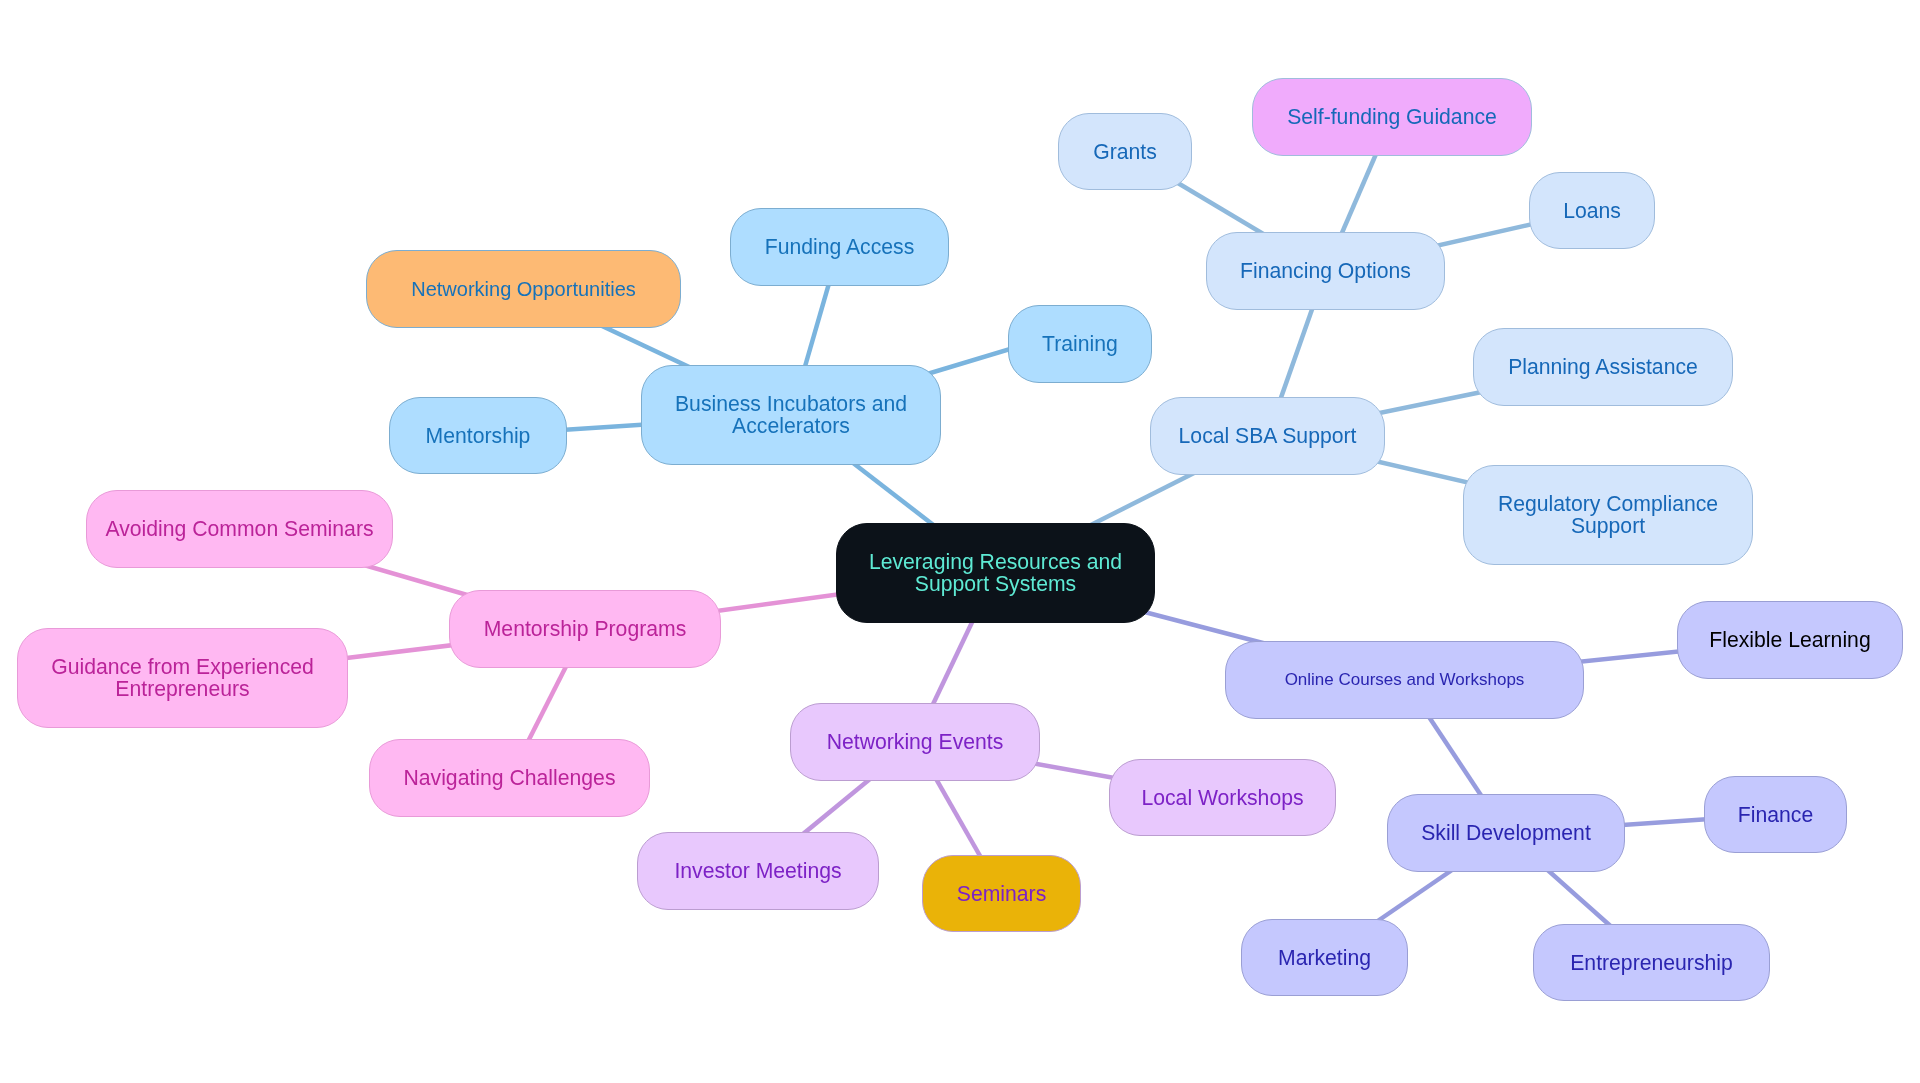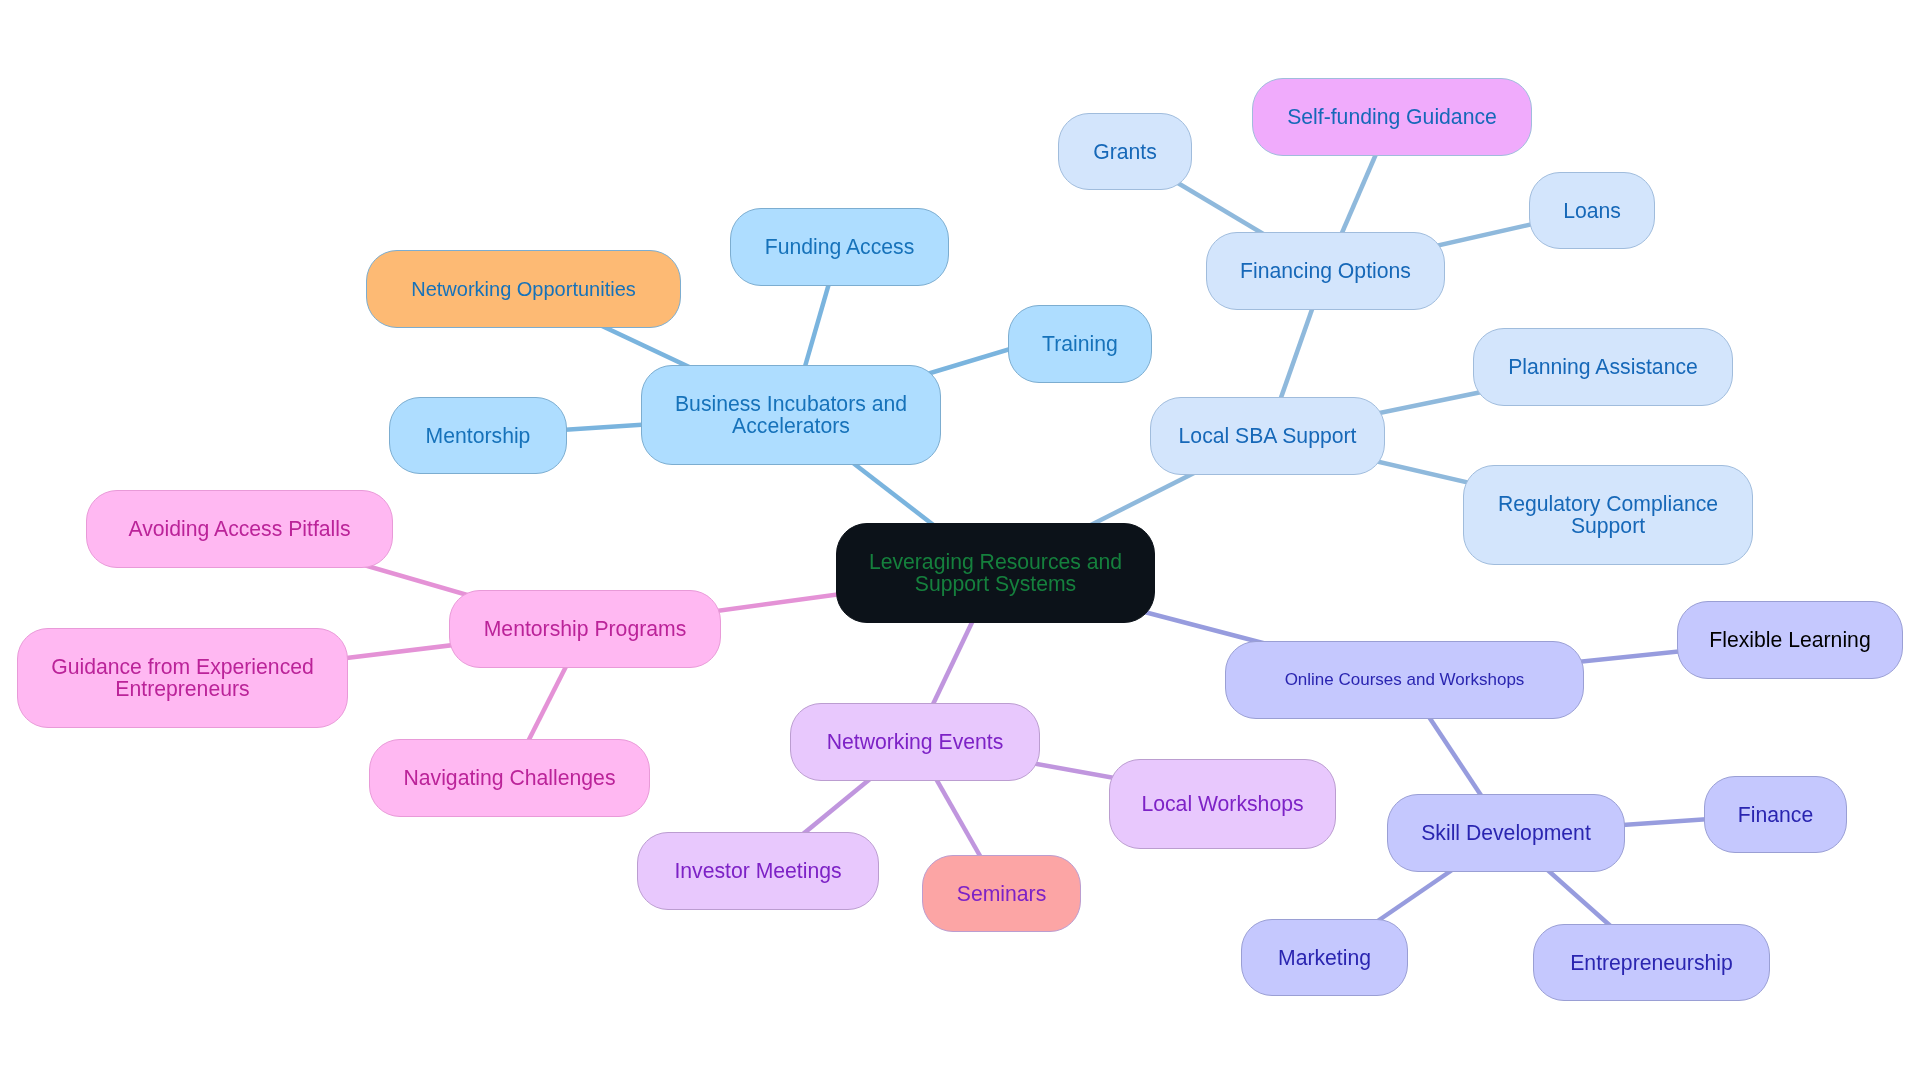--- a/index.html
+++ b/index.html
@@ -50,21 +50,21 @@
     <line class="edge" x1="915" y1="742" x2="758" y2="871" stroke="#c096de"></line>
     <line class="edge" x1="915" y1="742" x2="1001.5" y2="893.5" stroke="#c096de"></line>
     <line class="edge" x1="995.5" y1="573" x2="1404.5" y2="680" stroke="#979cde"></line>
     <line class="edge" x1="1404.5" y1="680" x2="1790" y2="640" stroke="#979cde"></line>
     <line class="edge" x1="1404.5" y1="680" x2="1506" y2="833" stroke="#979cde"></line>
     <line class="edge" x1="1506" y1="833" x2="1775.5" y2="814.5" stroke="#979cde"></line>
     <line class="edge" x1="1506" y1="833" x2="1324.5" y2="957.5" stroke="#979cde"></line>
     <line class="edge" x1="1506" y1="833" x2="1651.5" y2="962.5" stroke="#979cde"></line>
   </svg>
   <div class="nodes-layer">
-  <div class="node" style="left:836px;top:523px;width:319px;height:100px;background:#0c1219;border-color:#0c1219;color:#15803d;font-size:21.2px;">
+  <div class="node" style="left:836px;top:523px;width:319px;height:100px;background:#0c1219;border-color:#0c1219;color:#5eead4;font-size:21.2px;">
     <span class="lbl">Leveraging Resources and
 Support Systems</span>
   </div>
   <div class="node" style="left:641px;top:365px;width:300px;height:100px;background:#aeddff;border-color:#7cadd0;color:#1672ba;font-size:21.2px;">
     <span class="lbl">Business Incubators and
 Accelerators</span>
   </div>
   <div class="node" style="left:366px;top:250px;width:315px;height:78px;background:#fdba74;border-color:#7cadd0;color:#1672ba;font-size:20px;">
     <span class="lbl">Networking Opportunities</span>
   </div>
@@ -96,39 +96,39 @@
     <span class="lbl">Planning Assistance</span>
   </div>
   <div class="node" style="left:1463px;top:465px;width:290px;height:100px;background:#d3e5fc;border-color:#a0bcdc;color:#1668b8;font-size:21.2px;">
     <span class="lbl">Regulatory Compliance
 Support</span>
   </div>
   <div class="node" style="left:449px;top:590px;width:272px;height:78px;background:#ffb8f2;border-color:#e89ad8;color:#bb2399;font-size:21.2px;">
     <span class="lbl">Mentorship Programs</span>
   </div>
   <div class="node" style="left:86px;top:490px;width:307px;height:78px;background:#ffb8f2;border-color:#e89ad8;color:#bb2399;font-size:21.2px;">
-    <span class="lbl">Avoiding Access Pitfalls</span>
+    <span class="lbl">Avoiding Common Seminars</span>
   </div>
   <div class="node" style="left:17px;top:628px;width:331px;height:100px;background:#ffb8f2;border-color:#e89ad8;color:#bb2399;font-size:21.2px;">
     <span class="lbl">Guidance from Experienced
 Entrepreneurs</span>
   </div>
   <div class="node" style="left:369px;top:739px;width:281px;height:78px;background:#ffb8f2;border-color:#e89ad8;color:#bb2399;font-size:21.2px;">
     <span class="lbl">Navigating Challenges</span>
   </div>
   <div class="node" style="left:790px;top:703px;width:250px;height:78px;background:#e8c8fd;border-color:#bb9dd0;color:#7d22c6;font-size:21.2px;">
     <span class="lbl">Networking Events</span>
   </div>
-  <div class="node" style="left:1109px;top:759px;width:227px;height:90px;background:#e8c8fd;border-color:#bb9dd0;color:#7d22c6;font-size:21.2px;">
+  <div class="node" style="left:1109px;top:759px;width:227px;height:77px;background:#e8c8fd;border-color:#bb9dd0;color:#7d22c6;font-size:21.2px;">
     <span class="lbl">Local Workshops</span>
   </div>
   <div class="node" style="left:637px;top:832px;width:242px;height:78px;background:#e8c8fd;border-color:#bb9dd0;color:#7d22c6;font-size:21.2px;">
     <span class="lbl">Investor Meetings</span>
   </div>
-  <div class="node" style="left:922px;top:855px;width:159px;height:77px;background:#fca5a5;border-color:#bb9dd0;color:#7d22c6;font-size:21.2px;text-align:center;">
+  <div class="node" style="left:922px;top:855px;width:159px;height:77px;background:#eab308;border-color:#bb9dd0;color:#7d22c6;font-size:21.2px;text-align:center;">
     <span class="lbl">Seminars</span>
   </div>
   <div class="node" style="left:1225px;top:641px;width:359px;height:78px;background:#c5c8fe;border-color:#9a9fd4;color:#2a25b0;font-size:17px;">
     <span class="lbl">Online Courses and Workshops</span>
   </div>
   <div class="node" style="left:1677px;top:601px;width:226px;height:78px;background:#c5c8fe;border-color:#9a9fd4;color:#000000;font-size:21.2px;">
     <span class="lbl">Flexible Learning</span>
   </div>
   <div class="node" style="left:1387px;top:794px;width:238px;height:78px;background:#c5c8fe;border-color:#9a9fd4;color:#2a25b0;font-size:21.2px;">
     <span class="lbl">Skill Development</span>

